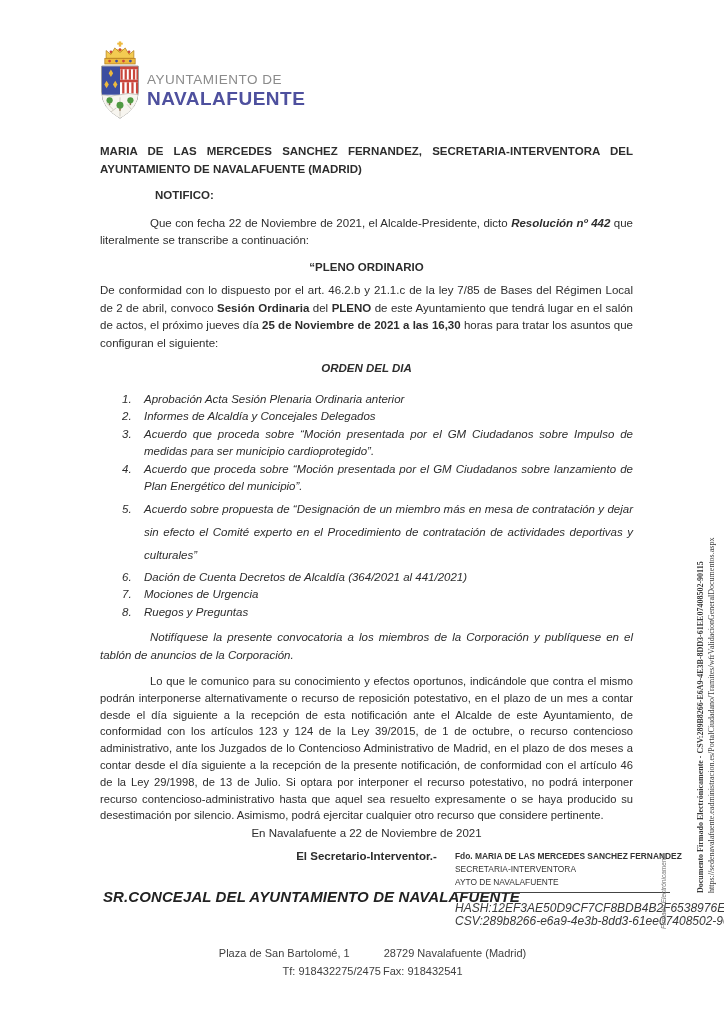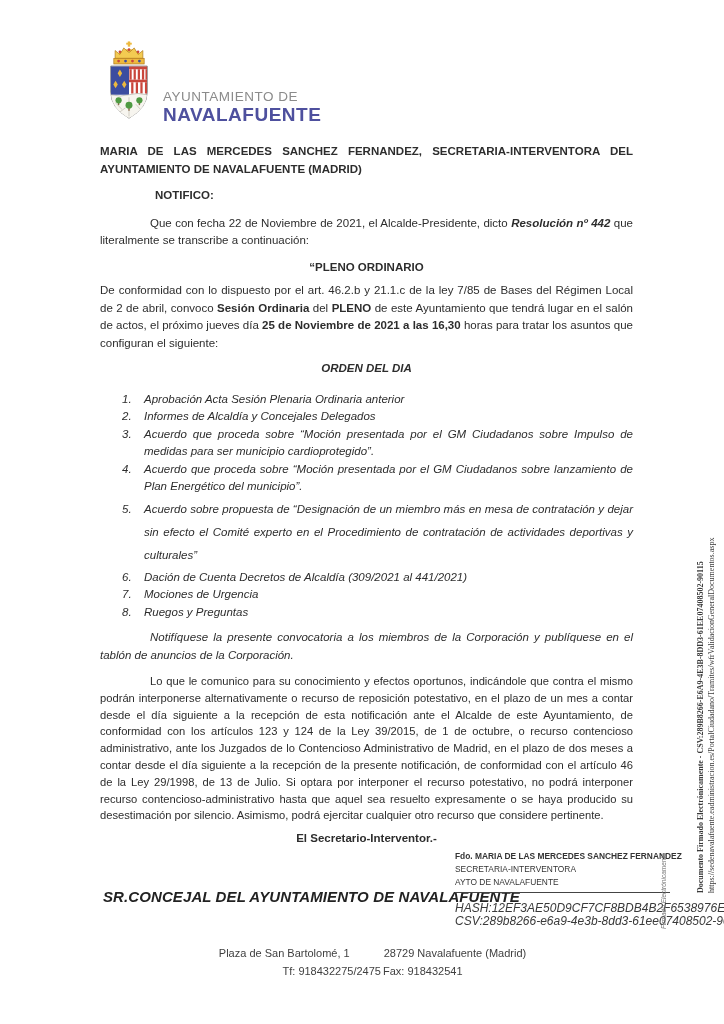--- a/index.html
+++ b/index.html
@@ -2,21 +2,21 @@
 <html><head>
 <meta charset="utf-8">
 <style>
   html,body{margin:0;padding:0;background:#e9e9e9;}
   .page{
     position:relative;width:724px;height:1024px;background:#ffffff;
     font-family:"Liberation Sans",sans-serif;color:#2d2d2d;overflow:hidden;
     margin:0 auto;
   }
   
-  .logo{position:absolute;left:103px;top:38px;display:flex;align-items:flex-end;gap:8px;}
+  .logo{position:absolute;left:94px;top:38px;display:flex;align-items:center;gap:1px;}
   .logo-text{display:flex;flex-direction:column;line-height:1.15;padding-top:18px;}
   .org1{font-size:13.5px;color:#8b8b8b;letter-spacing:.5px;}
   .org2{font-size:19px;font-weight:bold;color:#4e509e;letter-spacing:.5px;}
   
   .doc-body{position:absolute;left:100px;top:143px;width:533px;font-size:11.5px;line-height:17.5px;}
   .doc-body p{margin:0;}
   .jst{text-align:justify;}
   .bold{font-weight:bold;}
   .bi{font-weight:bold;font-style:italic;}
   .intro{font-weight:bold;margin-bottom:9px !important;}
@@ -165,36 +165,37 @@
       <div class="o-item">
         <span class="o-num">4.</span>
         <span class="o-txt">Acuerdo que proceda sobre “Moción presentada por el GM Ciudadanos sobre  lanzamiento de Plan Energético del municipio”.</span>
       </div>
       <div class="o-item o-tall">
         <span class="o-num">5.</span>
         <span class="o-txt">Acuerdo sobre propuesta de “Designación de un miembro más en mesa de contratación y dejar sin efecto el Comité experto en el Procedimiento de contratación de actividades deportivas y culturales”</span>
       </div>
       <div class="o-item">
         <span class="o-num">6.</span>
-        <span class="o-txt">Dación de Cuenta Decretos de Alcaldía (309/2021 al 441/2021)</span>
+        <span class="o-txt">Dación de Cuenta Decretos de Alcaldía (364/2021 al 441/2021)</span>
       </div>
       <div class="o-item">
         <span class="o-num">7.</span>
         <span class="o-txt">Mociones de Urgencia</span>
       </div>
       <div class="o-item">
         <span class="o-num">8.</span>
         <span class="o-txt">Ruegos y Preguntas</span>
       </div>
     </div>
 
     <p class="notifiquese jst">Notifíquese la presente convocatoria a los miembros de la Corporación y publíquese en el tablón de anuncios de la Corporación.</p>
 
     <p class="comunico jst">Lo que le comunico para su conocimiento y efectos oportunos, indicándole que contra el mismo podrán interponerse alternativamente o recurso de reposición potestativo, en el plazo de un mes a contar desde el día siguiente a la recepción de esta notificación ante el Alcalde de este Ayuntamiento, de conformidad con los artículos 123 y 124 de la Ley 39/2015, de 1 de octubre, o recurso contencioso administrativo, ante los Juzgados de lo Contencioso Administrativo de Madrid, en el plazo de dos meses a contar desde el día siguiente a la recepción de la presente notificación, de conformidad con el artículo 46 de la Ley 29/1998, de 13 de Julio. Si optara por interponer el recurso potestativo, no podrá interponer recurso contencioso-administrativo hasta que aquel sea resuelto expresamente o se haya producido su desestimación por silencio. Asimismo, podrá ejercitar cualquier otro recurso que considere pertinente.</p>
 
+    <p class="place-date">En Navalafuente a 22 de Noviembre de 2021</p>
 
     <p class="secretario">El Secretario-Interventor.-</p>
 
   </div>
 
   <div class="concejal">SR.CONCEJAL DEL AYUNTAMIENTO DE NAVALAFUENTE</div>
 
   <div class="signature">
     <div class="sig-fdo">Fdo. MARIA DE LAS MERCEDES SANCHEZ FERNANDEZ</div>
     <div>SECRETARIA-INTERVENTORA</div>

